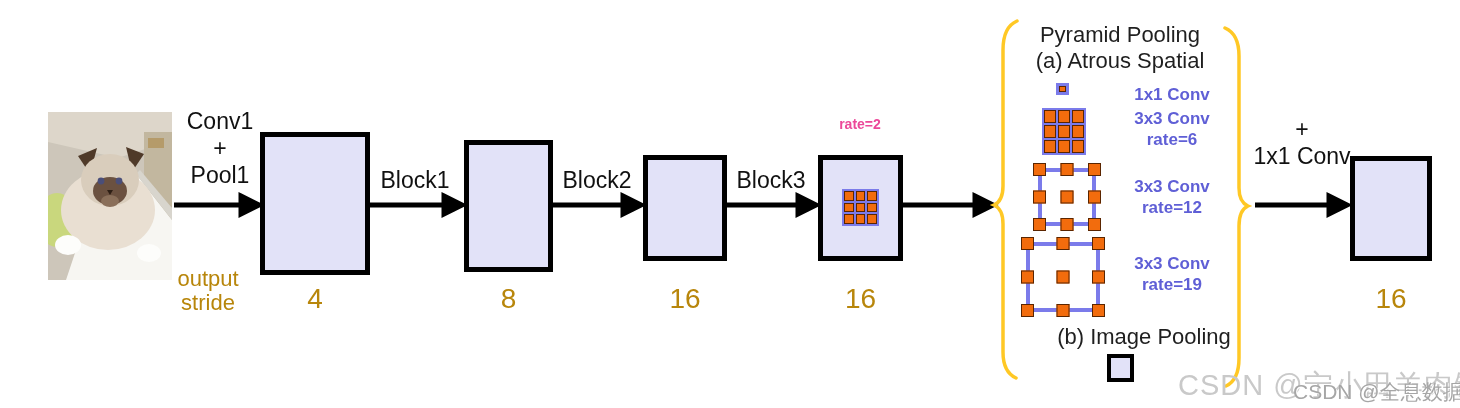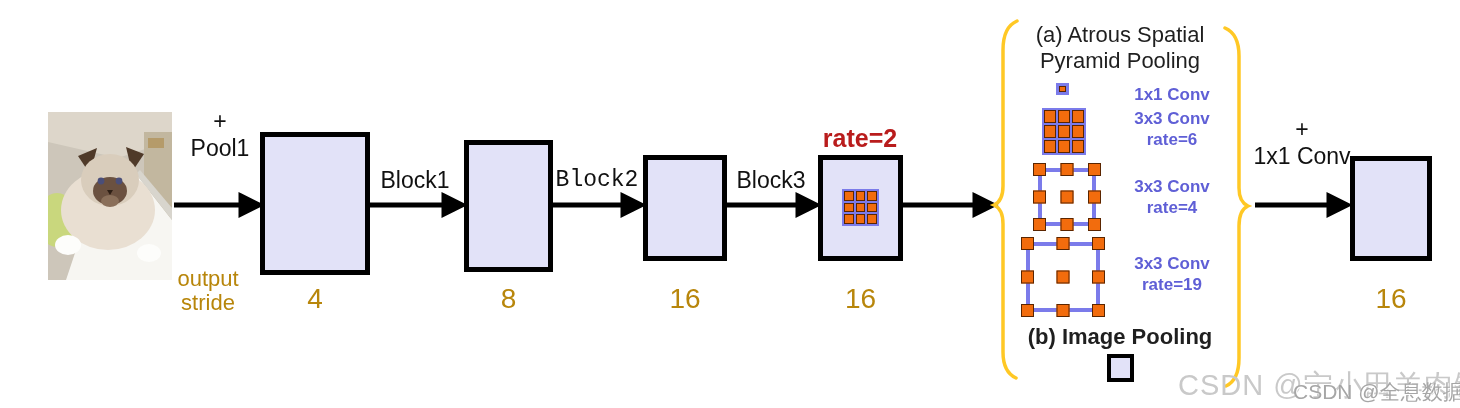--- a/index.html
+++ b/index.html
@@ -13,21 +13,21 @@
 
   
   .fmap{
     position:absolute;background:#e2e2f8;border:5px solid #000;box-sizing:border-box;
   }
   
   .edge-label{font-size:23px;color:#111;}
   .op-label{font-size:23px;line-height:27px;color:#111;}
   .stride-num{font-size:28px;color:#b8860b;}
   .stride-word{font-size:22px;line-height:24px;color:#b8860b;}
-  .rate-top{font-size:25px;font-weight:bold;color:#b91c1c;margin-top:8px;}
+  .rate-top{font-size:14px;font-weight:bold;color:#ec4899;}
   .image-caption{font-size:36px;color:#090909;letter-spacing:1px;}
   .aspp-title{font-size:22px;line-height:26px;color:#1f1f1f;}
   .branch-label{font-size:17px;line-height:21px;font-weight:bold;color:#5f5fd6;}
 
   
   .kernel-dense{
     position:absolute;background:#7b7bea;display:grid;
     grid-template-columns:repeat(3,1fr);grid-template-rows:repeat(3,1fr);
     gap:2px;padding:2px;box-sizing:border-box;
   }
@@ -104,20 +104,21 @@
       <ellipse cx="62" cy="89" rx="9" ry="6" fill="#8a6f5a"></ellipse>
       <circle cx="53" cy="69" r="3.4" fill="#4a4e79"></circle>
       <circle cx="71" cy="69" r="3.4" fill="#4a4e79"></circle>
       <polygon points="59,78 65,78 62,83" fill="#2e1f15"></polygon>
       <ellipse cx="20" cy="133" rx="13" ry="10" fill="#fdfdfb"></ellipse>
       <ellipse cx="101" cy="141" rx="12" ry="9" fill="#fdfdfb"></ellipse>
     </svg>
   </div>
 
   <div class="abs ctr op-label" style="left:172px;top:108px;width:96px;">
+    <div>Conv1</div>
     <div>+</div>
     <div>Pool1</div>
   </div>
 
   <div class="abs ctr stride-word" style="left:160px;top:267px;width:96px;">
     <div>output</div>
     <div>stride</div>
   </div>
 
   <div class="fmap" style="left:260px;top:132px;width:110px;height:143px;"></div>
@@ -138,26 +139,26 @@
       <span></span>
       <span></span>
     <span></span>
       <span></span>
       <span></span>
   </div>
   <div class="abs ctr rate-top" style="left:810px;top:116px;width:100px;">rate=2</div>
   <div class="abs ctr stride-num" style="left:818px;top:283px;width:85px;">16</div>
 
   <div class="abs ctr edge-label" style="left:365px;top:167px;width:100px;">Block1</div>
-  <div class="abs ctr edge-label" style="left:547px;top:167px;width:100px;font-family:Liberation Mono, monospace;">Block2</div>
+  <div class="abs ctr edge-label" style="left:547px;top:167px;width:100px;">Block2</div>
   <div class="abs ctr edge-label" style="left:721px;top:167px;width:100px;text-align:center;">Block3</div>
 
   <div class="abs ctr aspp-title" style="left:1018px;top:22px;width:204px;">
+    <div>Pyramid Pooling</div>
     <div>(a) Atrous Spatial</div>
-    <div>Pyramid Pooling</div>
   </div>
 
   <div class="kernel-1x1" style="left:1056px;top:83px;">
     <span></span>
   </div>
   <div class="abs ctr branch-label" style="left:1122px;top:84px;width:100px;">1x1 Conv</div>
 
   <div class="kernel-dense" style="left:1042px;top:108px;width:44px;height:47px;">
     <span></span>
       <span></span>
@@ -180,40 +181,40 @@
       <span class="sq pos-tr"></span>
     <span class="sq pos-ml"></span>
       <span class="sq pos-mc"></span>
       <span class="sq pos-mr"></span>
     <span class="sq pos-bl"></span>
       <span class="sq pos-bc"></span>
       <span class="sq pos-br"></span>
   </div>
   <div class="abs ctr branch-label" style="left:1122px;top:176px;width:100px;">
     <div>3x3 Conv</div>
-    <div>rate=4</div>
+    <div>rate=12</div>
   </div>
 
   <div class="kernel-sparse" style="left:1026px;top:242px;width:74px;height:70px;">
     <span class="sq pos-tl"></span>
       <span class="sq pos-tc"></span>
       <span class="sq pos-tr"></span>
     <span class="sq pos-ml"></span>
       <span class="sq pos-mc"></span>
       <span class="sq pos-mr"></span>
     <span class="sq pos-bl"></span>
       <span class="sq pos-bc"></span>
       <span class="sq pos-br"></span>
   </div>
   <div class="abs ctr branch-label" style="left:1122px;top:253px;width:100px;">
     <div>3x3 Conv</div>
     <div>rate=19</div>
   </div>
 
-  <div class="abs ctr aspp-title" style="left:1012px;top:324px;width:216px;font-weight:bold;">(b) Image Pooling</div>
+  <div class="abs ctr aspp-title" style="left:1036px;top:324px;width:216px;">(b) Image Pooling</div>
   <div class="pool-square" style="left:1107px;top:354px;"></div>
 
   <div class="abs ctr op-label" style="left:1250px;top:116px;width:104px;">
     <div>+</div>
     <div>1x1 Conv</div>
   </div>
 
   <div class="fmap" style="left:1350px;top:156px;width:82px;height:105px;"></div>
   <div class="abs ctr stride-num" style="left:1350px;top:283px;width:82px;">16</div>
 

